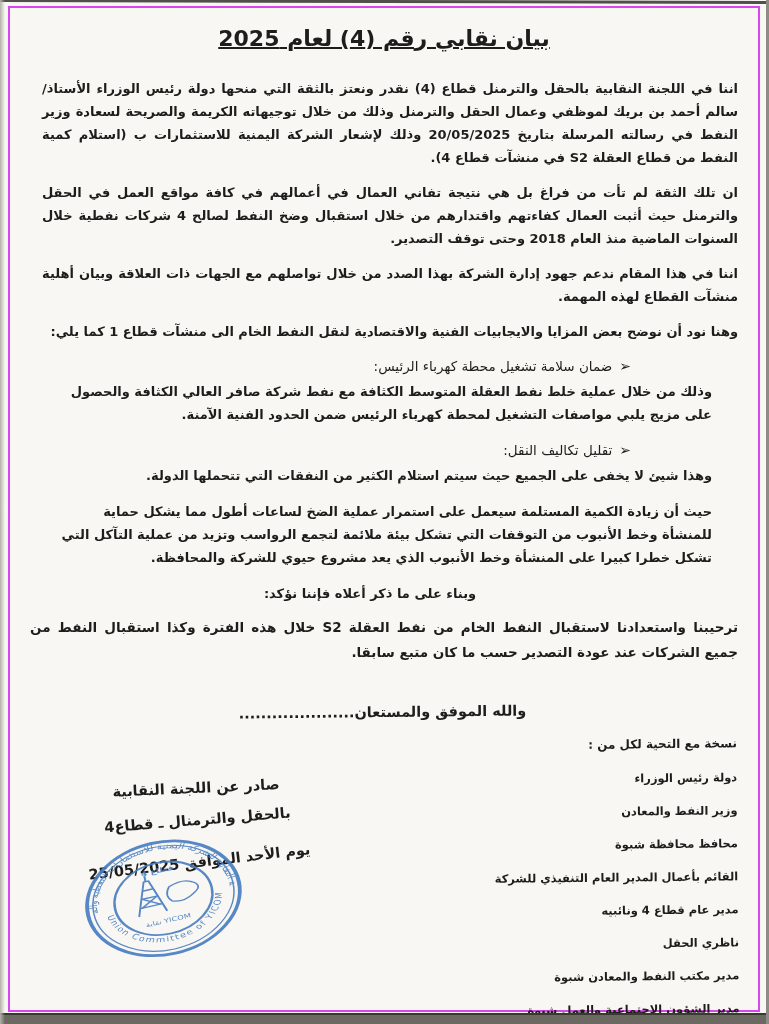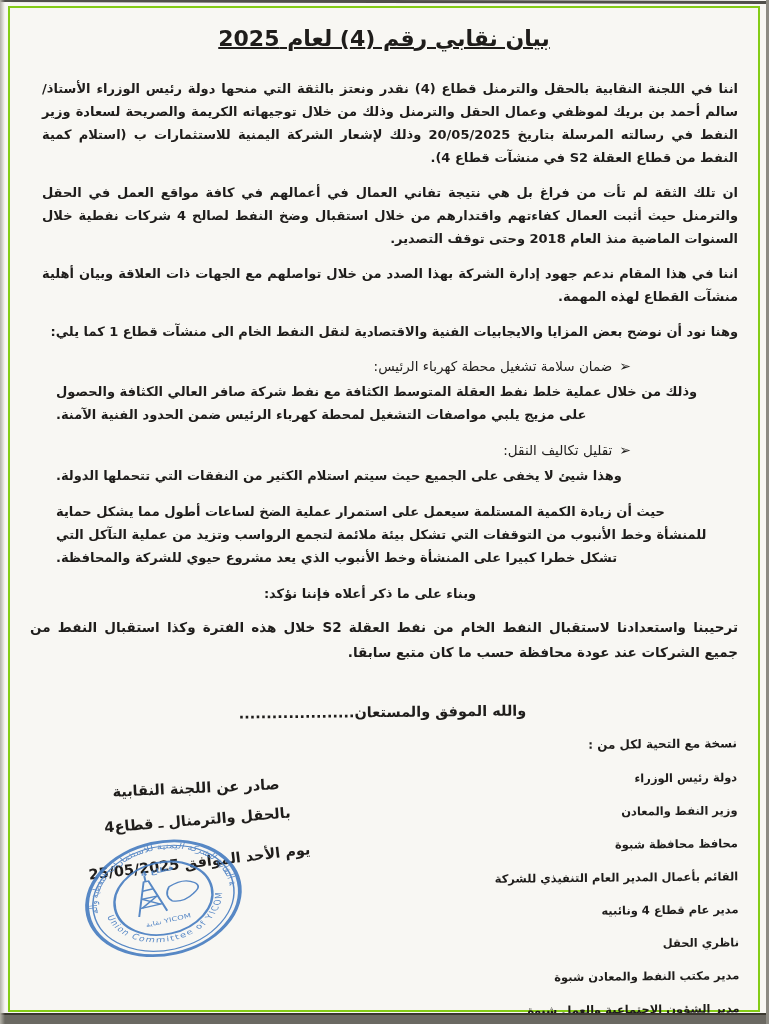--- a/index.html
+++ b/index.html
@@ -13,21 +13,21 @@
     direction:rtl;
   }
   
   .edge-top{position:absolute;top:0;left:0;width:100%;height:3px;background:#33312c;opacity:.85;transform:rotate(.15deg);}
   .edge-bottom{position:absolute;bottom:0;left:0;width:100%;height:9px;background:#6b6962;border-top:2px solid #3a382f;}
   .edge-left{position:absolute;top:0;left:0;width:5px;height:100%;background:linear-gradient(to right,#b3b1a8,rgba(179,177,168,0));}
   .edge-right{position:absolute;top:0;right:0;width:3px;height:100%;background:#8d8b83;}
   
   .content{
     position:absolute;top:6px;right:9px;left:8px;bottom:12px;
-    border:2px solid #84cc16;
+    border:2px solid #d946ef;
     padding:14px 20px 0 20px;
     box-sizing:border-box;
   }
   .doc-title{
     text-align:center;
     font-size:22px;font-weight:800;
     text-decoration:underline;
     text-decoration-thickness:2px;
     margin:4px 0 26px 0;
     letter-spacing:.5px;
@@ -40,21 +40,21 @@
   p.para b{font-weight:800;}
   .intro-line{margin-bottom:14px;}
   .bullet{margin:0 0 2px 0;}
   .bullet-head{
     font-size:13.5px;font-weight:400;line-height:22px;
     margin:8px 107px 3px 0;
   }
   .bullet-head .arrow{font-size:14px;margin-left:7px;}
   .bullet-body{
     font-size:13px;font-weight:600;line-height:23px;
-    text-align:left;
+    text-align:right;
     padding:0 26px;
     margin-bottom:13px;
   }
   .affirm-intro{
     font-size:13px;font-weight:600;line-height:23px;
     margin:10px 28px 10px 0;
     text-align:center;
   }
   .affirm-statement{
     font-size:13.5px;font-weight:800;line-height:25px;
@@ -109,21 +109,21 @@
       <div class="bullet-head"><span class="arrow">➢</span><span>تقليل تكاليف النقل:</span></div>
       <div class="bullet-body">وهذا شيئ لا يخفى على الجميع حيث سيتم استلام الكثير من النفقات التي تتحملها الدولة.</div>
     </div>
 
     <div class="bullet">
       <div class="bullet-body">حيث أن زيادة الكمية المستلمة سيعمل على استمرار عملية الضخ لساعات أطول مما يشكل حماية للمنشأة وخط الأنبوب من التوقفات التي تشكل بيئة ملائمة لتجمع الرواسب وتزيد من عملية التآكل التي تشكل خطرا كبيرا على المنشأة وخط الأنبوب الذي يعد مشروع حيوي للشركة والمحافظة.</div>
     </div>
 
     <p class="affirm-intro">وبناء على ما ذكر أعلاه فإننا نؤكد:</p>
 
-    <p class="affirm-statement">ترحيبنا واستعدادنا لاستقبال النفط الخام من نفط العقلة S2 خلال هذه الفترة وكذا استقبال النفط من جميع الشركات عند عودة محافظة حسب ما كان متبع سابقا.</p>
+    <p class="affirm-statement">ترحيبنا واستعدادنا لاستقبال النفط الخام من نفط العقلة S2 خلال هذه الفترة وكذا استقبال النفط من جميع الشركات عند عودة التصدير حسب ما كان متبع سابقا.</p>
 
     <div class="bottom">
 
       <div class="closing-line">والله الموفق والمستعان.....................</div>
 
       <div class="cc-block">
         <div class="cc-header">نسخة مع التحية لكل من :</div>
         <div class="cc-item">دولة رئيس الوزراء</div>
         <div class="cc-item">وزير النفط والمعادن</div>
         <div class="cc-item">محافظ محافظة شبوة</div>

